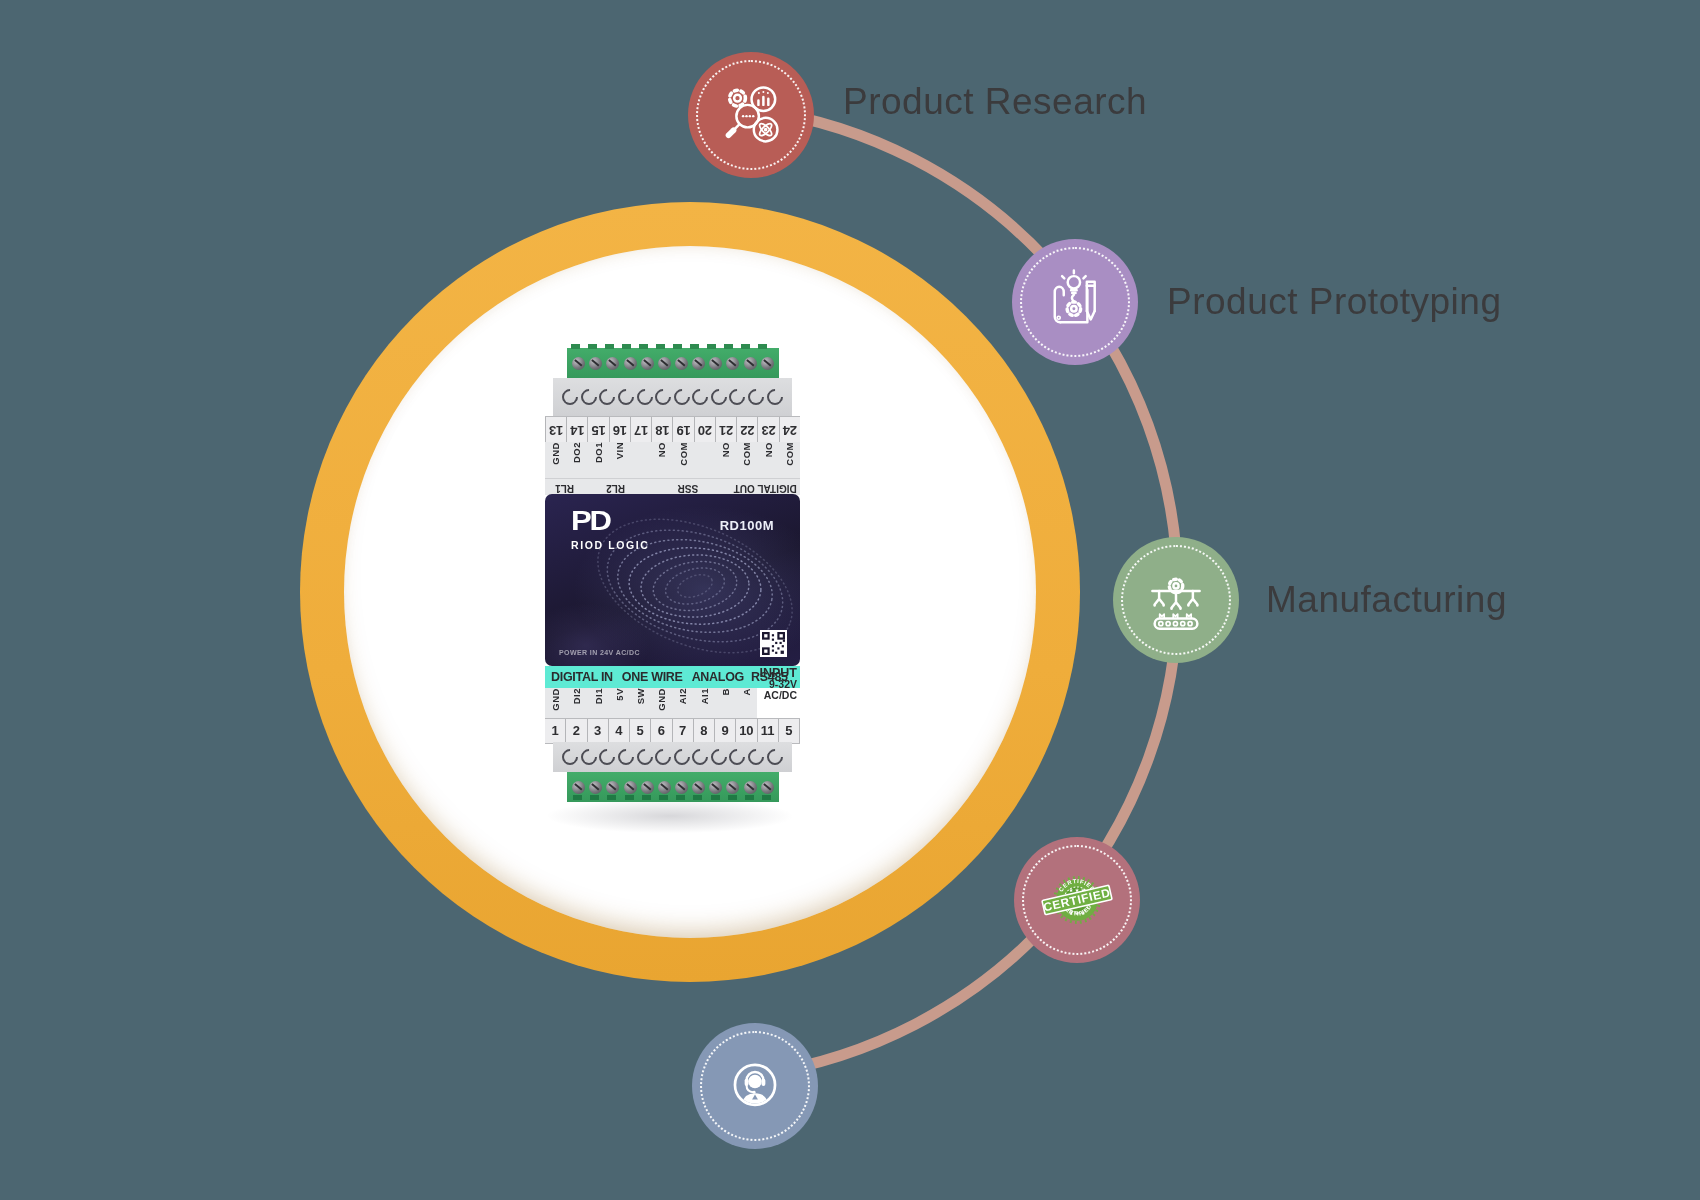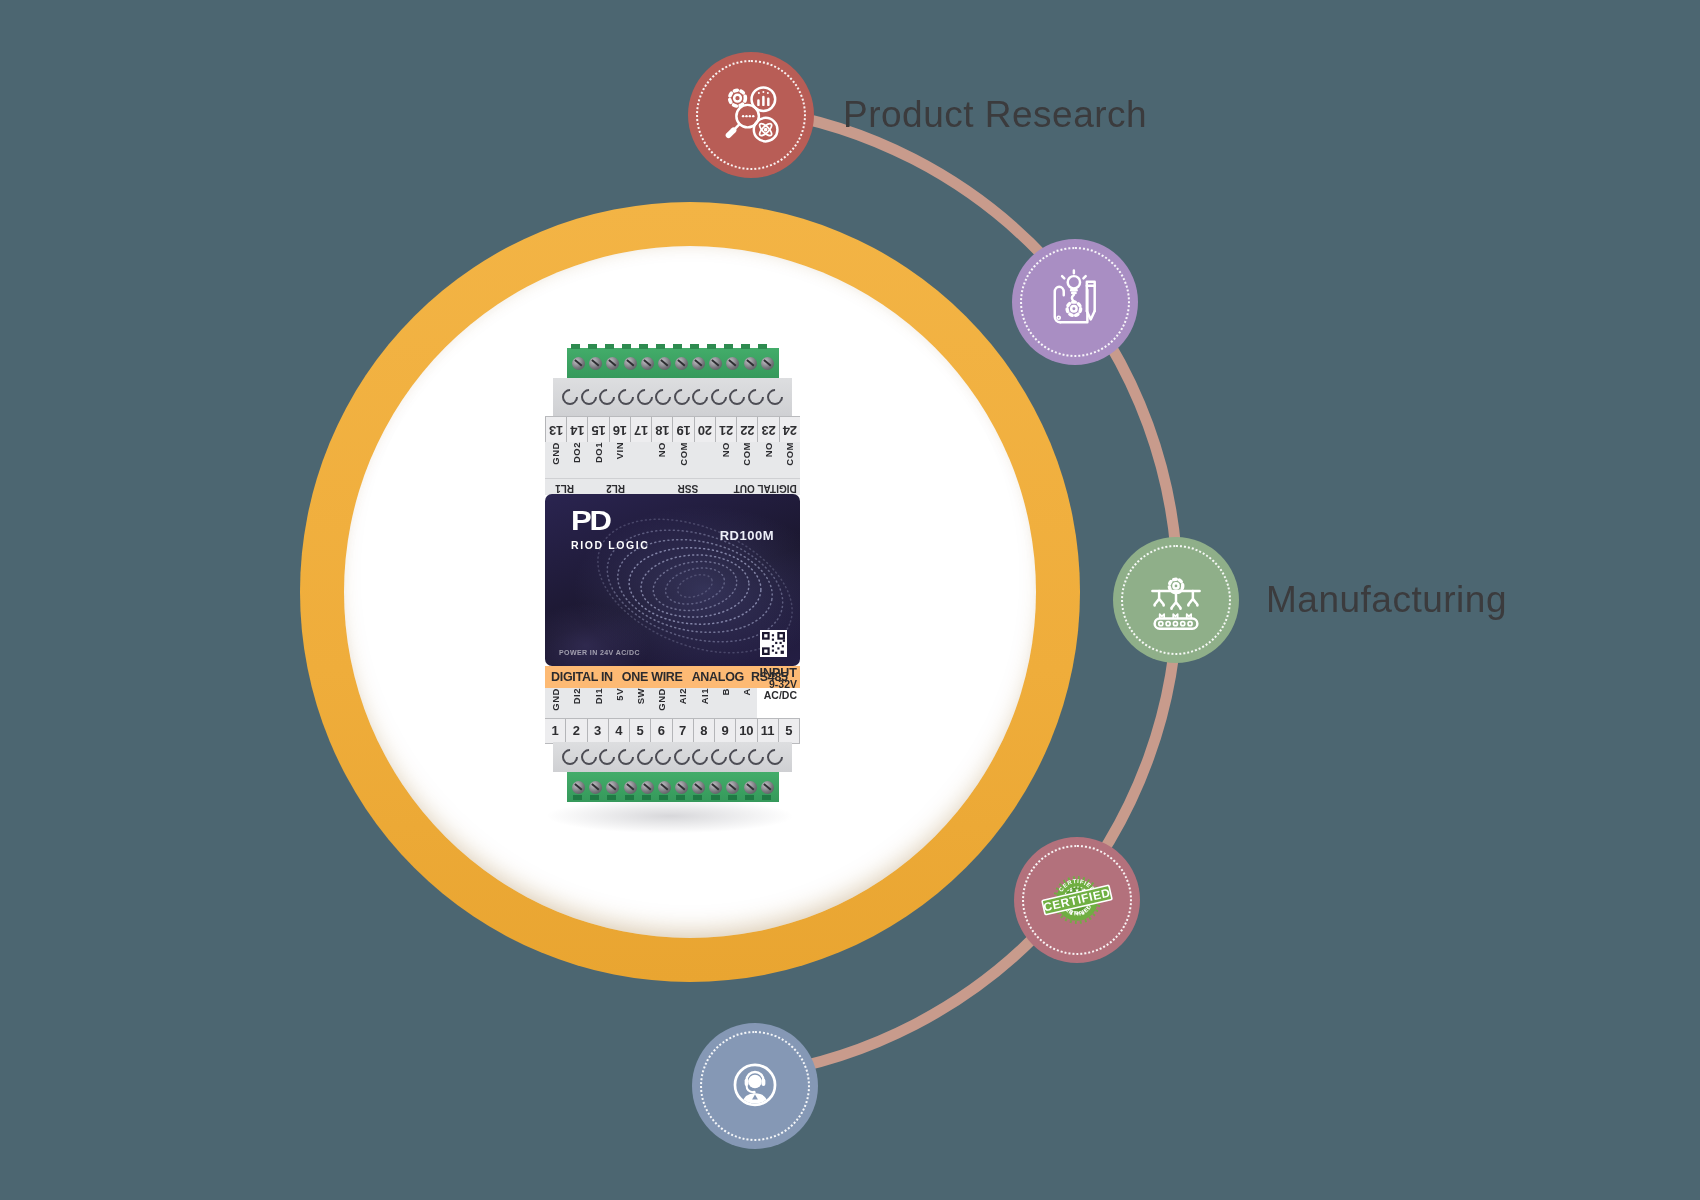--- a/index.html
+++ b/index.html
@@ -23,21 +23,21 @@
                  border:2px dotted rgba(255,255,255,.92);}
   .badge svg{position:relative;width:72px;height:72px;}
   .b1{left:688px;top:52px;}
   .b2{left:1012px;top:239px;}
   .b3{left:1113px;top:537px;}
   .b4{left:1014px;top:837px;}
   .b5{left:692px;top:1023px;}
 
   .step-label{position:absolute;height:52px;line-height:52px;white-space:nowrap;
               font-size:37px;font-weight:500;letter-spacing:.5px;color:#3B3B3D;}
-  .l1{left:843px;top:89px;}
+  .l1{left:843px;top:76px;}
   .l2{left:1167px;top:276px;}
   .l3{left:1266px;top:574px;}
   .l4{left:1166px;top:874px;}
   .l5{left:845px;top:1062px;}
 
   .white-stroke{stroke:#fff;fill:none;stroke-width:2.2;stroke-linecap:round;stroke-linejoin:round;}
 
   
   .device{position:absolute;left:545px;top:344px;width:255px;height:462px;font-family:"Liberation Sans",sans-serif;}
   .device-shadow{position:absolute;left:505px;top:793px;width:330px;height:46px;border-radius:50%;
@@ -89,27 +89,27 @@
   .facelabel{position:absolute;left:0;top:150px;width:255px;height:172px;border-radius:7px;
      background:
        radial-gradient(90px 60px at 16% 88%, rgba(95,85,150,.28), rgba(0,0,0,0) 70%),
        radial-gradient(180px 115px at 62% 55%, rgba(110,115,180,.30), rgba(0,0,0,0) 72%),
        linear-gradient(160deg,#2A2450,#1B172F 55%,#241E44);
      overflow:hidden;}
   .swirl{position:absolute;left:0;top:0;width:255px;height:172px;}
   .brand-block{position:absolute;left:26px;top:12px;color:#fff;}
   .brand-logo{font-size:27px;font-weight:700;letter-spacing:-2px;transform:scaleX(1.15);transform-origin:left;}
   .brand-name{font-size:10.5px;font-weight:700;letter-spacing:1.6px;margin-top:2px;}
-  .model{position:absolute;right:26px;top:34px;color:#EDEFF8;font-size:13px;font-weight:700;letter-spacing:.5px;text-align:center;}
+  .model{position:absolute;right:26px;top:24px;color:#EDEFF8;font-size:13px;font-weight:700;letter-spacing:.5px;text-align:center;}
   .power-note{position:absolute;left:14px;bottom:10px;color:rgba(255,255,255,.55);
               font-size:7px;font-weight:700;letter-spacing:.4px;}
   .qr{position:absolute;right:13px;bottom:9px;width:27px;height:27px;background:#fff;padding:2px;box-sizing:border-box;}
   .qr svg{width:100%;height:100%;display:block;}
 
-  .headers{position:absolute;left:0;top:322px;width:255px;height:22px;background:#fdba74;
+  .headers{position:absolute;left:0;top:322px;width:255px;height:22px;background:#5eead4;
            display:flex;align-items:center;justify-content:flex-start;padding:0 2px 0 6px;box-sizing:border-box;gap:0;}
   .headers span{font-size:12.5px;font-weight:700;color:#2b2b2e;letter-spacing:-.3px;white-space:nowrap;}
   .headers span:nth-child(1){margin-right:9px;}
   .headers span:nth-child(2){margin-right:9px;}
   .headers span:nth-child(3){margin-right:7px;}
   .input-block{position:absolute;right:3px;top:324px;text-align:right;color:#2b2b2e;font-weight:700;line-height:11px;}
   .input-block div:nth-child(1){font-size:12.5px;}
   .input-block div:nth-child(2),.input-block div:nth-child(3){font-size:10.5px;margin-left:32px;}
 </style>
 </head>
@@ -392,20 +392,21 @@
         <path d="M28.5,21.5 h5 M29.5,24 h3"></path>
         <path d="M31,25.5 q-3.5,3 0,6"></path>
         <circle cx="31" cy="38" r="6" stroke-width="3" stroke-dasharray="2.4 3"></circle>
         <circle cx="31" cy="38" r="2.4"></circle>
         <path d="M42.5,40 v-26 h7 v26"></path>
         <path d="M42.5,17.5 h7"></path>
         <path d="M42.5,40 l3.5,7.5 l3.5,-7.5"></path>
       </g>
     </svg>
   </div>
+  <div class="step-label l2">Product Prototyping</div>
 
   <div class="badge b3" style="background-color: rgb(143, 175, 137);">
     <svg viewBox="0 0 64 64">
       <g class="white-stroke" stroke-width="2">
         <path d="M11,24 h42"></path>
         <circle cx="32" cy="19.5" r="6" stroke-width="3" stroke-dasharray="2.3 2.9"></circle>
         <circle cx="32" cy="19.5" r="2.3"></circle>
         <path d="M17,24 v7 M17,31 l-4,5 M17,31 l4,5"></path>
         <path d="M32,26 v8 M32,34 l-4,5 M32,34 l4,5"></path>
         <path d="M47,24 v7 M47,31 l-4,5 M47,31 l4,5"></path>

